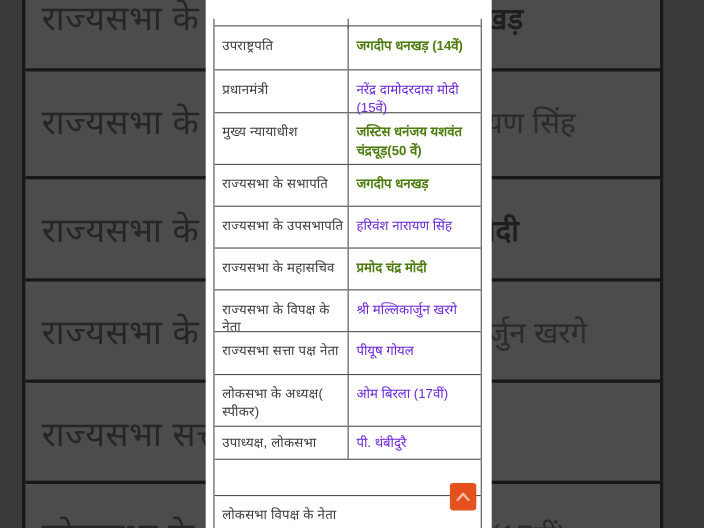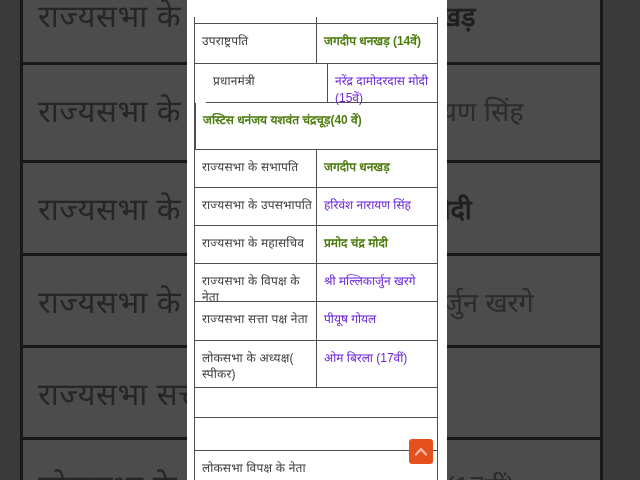--- a/index.html
+++ b/index.html
@@ -46,21 +46,21 @@
     padding:9px 4px 0 7px;
     font-size:12px;line-height:16px;color:#3d3d3d;letter-spacing:0.2px;
   }
   .cell-value{
     flex:1;box-sizing:border-box;border-left:1px solid #4f4f4f;
     padding:9px 4px 0 7px;
     font-size:12px;line-height:17px;color:#6d28d9;
   }
   .cell-value.bold{font-weight:bold;color:#4d7c0f;}
   .r-partial{height:7px;}
-  .r1{height:40px;} .r2{height:39px;margin-left:11px;} .r3{height:47px;}
+  .r1{height:40px;} .r2{height:39px;} .r3{height:47px;}
   .r4{height:38px;} .r5{height:38px;} .r6{height:38px;}
   .r7{height:38px;} .r8{height:39px;} .r9{height:47px;}
   .r10{height:30px;} .r10 .cell-label,.r10 .cell-value{padding-top:6px;}
   .r11{height:33px;} .r11 .cell-label,.r11 .cell-value{padding-top:7px;}
   .r12{height:43px;}
 
   
   .scroll-top{
     position:absolute;left:409px;top:439px;width:24px;height:25px;
     background:#e4511e;border:none;border-radius:3px;z-index:3;
@@ -112,21 +112,22 @@
 
     <div class="row r1">
       <div class="cell-label">उपराष्ट्रपति</div>
       <div class="cell-value bold">जगदीप धनखड़ (14वें)</div>
     </div>
     <div class="row r2">
       <div class="cell-label">प्रधानमंत्री</div>
       <div class="cell-value">नरेंद्र दामोदरदास मोदी (15वें)</div>
     </div>
     <div class="row r3">
-      <div class="cell-value bold">जस्टिस धनंजय यशवंत चंद्रचूड़(40 वें)</div>
+      <div class="cell-label">मुख्य न्यायाधीश</div>
+      <div class="cell-value bold">जस्टिस धनंजय यशवंत चंद्रचूड़(50 वें)</div>
     </div>
     <div class="row r4">
       <div class="cell-label">राज्यसभा के सभापति</div>
       <div class="cell-value bold">जगदीप धनखड़</div>
     </div>
     <div class="row r5">
       <div class="cell-label">राज्यसभा के उपसभापति</div>
       <div class="cell-value">हरिवंश नारायण सिंह</div>
     </div>
     <div class="row r6">
@@ -139,20 +140,22 @@
     </div>
     <div class="row r8">
       <div class="cell-label">राज्यसभा सत्ता पक्ष नेता</div>
       <div class="cell-value">पीयूष गोयल</div>
     </div>
     <div class="row r9">
       <div class="cell-label">लोकसभा के अध्यक्ष( स्पीकर)</div>
       <div class="cell-value">ओम बिरला (17वीं)</div>
     </div>
     <div class="row r10">
+      <div class="cell-label">उपाध्यक्ष, लोकसभा</div>
+      <div class="cell-value">पी. थंबीदुरै</div>
     </div>
     <div class="row r11">
     </div>
     <div class="row r12">
       <div class="cell-label">लोकसभा विपक्ष के नेता</div>
     </div>
 
   </div>
 </div>
 

